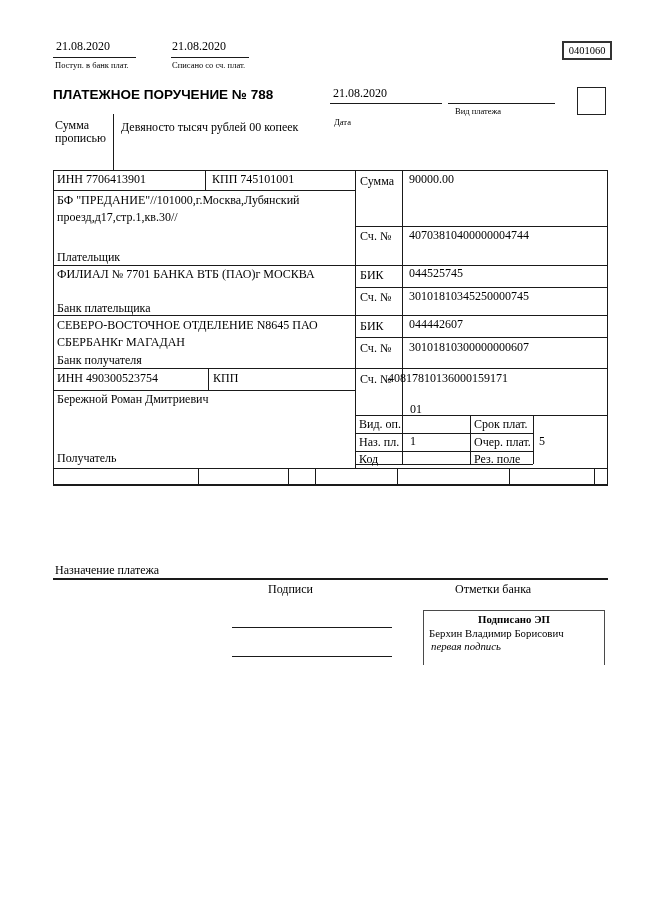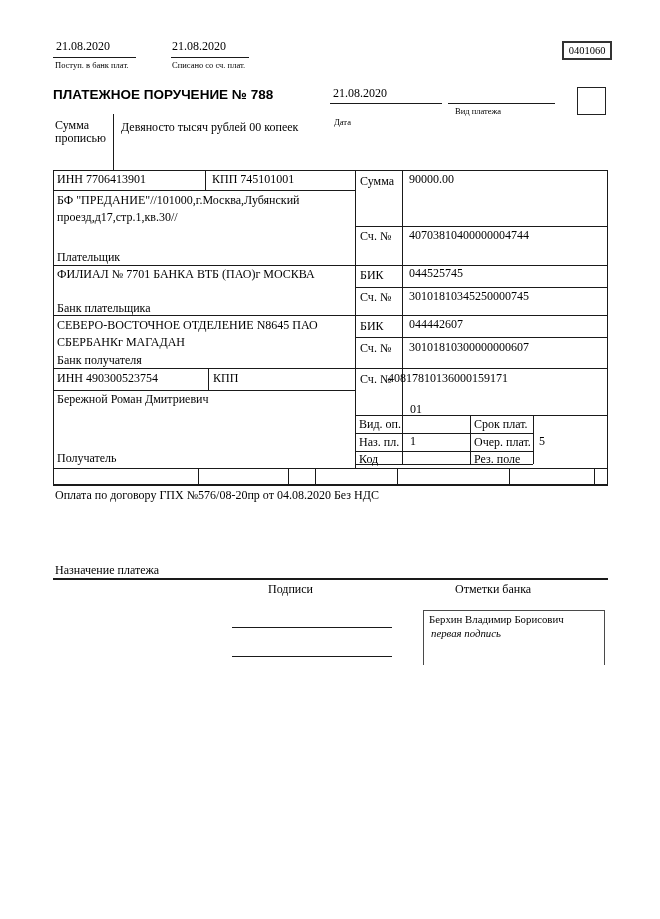--- a/index.html
+++ b/index.html
@@ -121,29 +121,29 @@
   <div class="t lbl" style="left:359px;top:418px;">Вид. оп.</div>
   <div class="t" style="left:410px;top:403px;">01</div>
   <div class="t lbl" style="left:359px;top:436px;">Наз. пл.</div>
   <div class="t" style="left:410px;top:435px;">1</div>
   <div class="t lbl" style="left:359px;top:453px;">Код</div>
   <div class="t lbl" style="left:474px;top:418px;">Срок плат.</div>
   <div class="t lbl" style="left:474px;top:436px;">Очер. плат.</div>
   <div class="t" style="left:539px;top:435px;">5</div>
   <div class="t lbl" style="left:474px;top:453px;">Рез. поле</div>
 
-  <div class="t" style="left:55px;top:489px;">Оплата по договору ГПХ №576/08-20пр от 04.08.2020 Без НДС</div>
   <div class="t lbl" style="left:55px;top:564px;">Назначение платежа</div>
   <div class="hl thick" style="left:53px;top:578px;width:555px;"></div>
 
   <div class="t" style="left:268px;top:583px;">Подписи</div>
   <div class="t" style="left:455px;top:583px;">Отметки банка</div>
 
 
   <div class="hl" style="left:232px;top:627px;width:160px;"></div>
   <div class="hl" style="left:232px;top:656px;width:160px;"></div>
 
   <div class="esign">
+    <div class="ttl">Подписано ЭП</div>
     <div class="nm">Берхин Владимир Борисович</div>
     <div class="it">первая подпись</div>
   </div>
 
 </div>
 
 </body></html>

